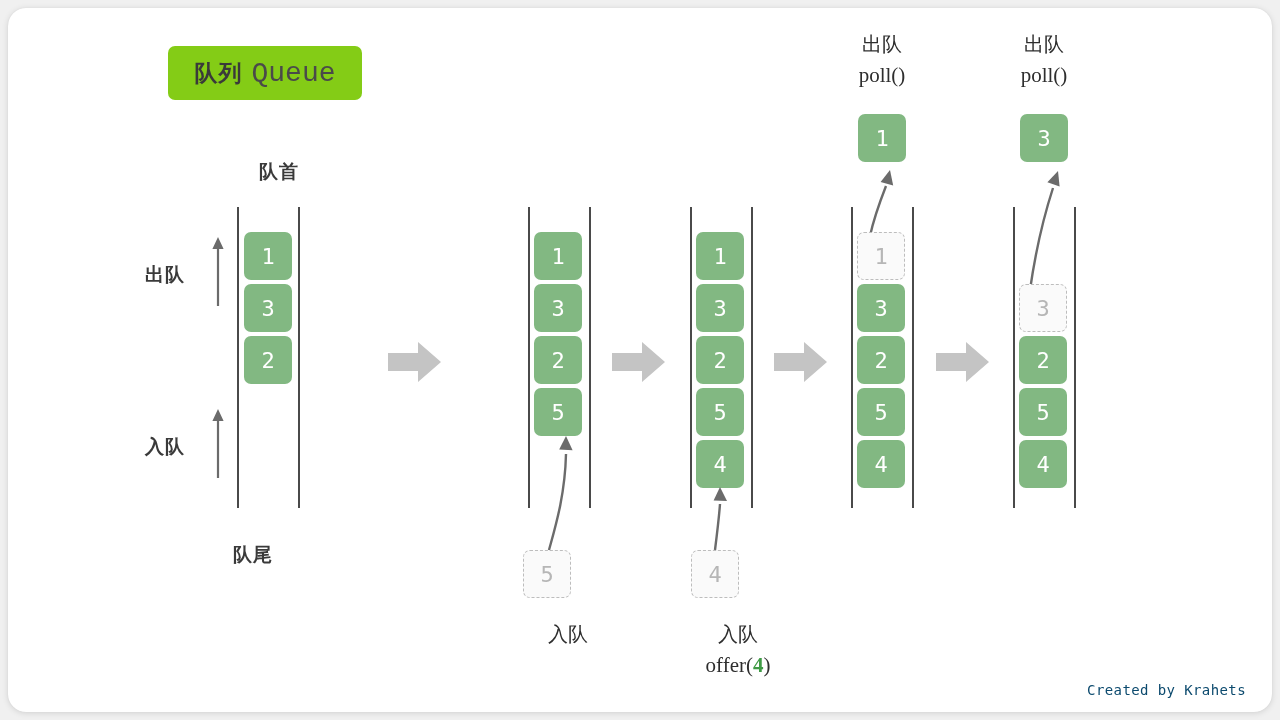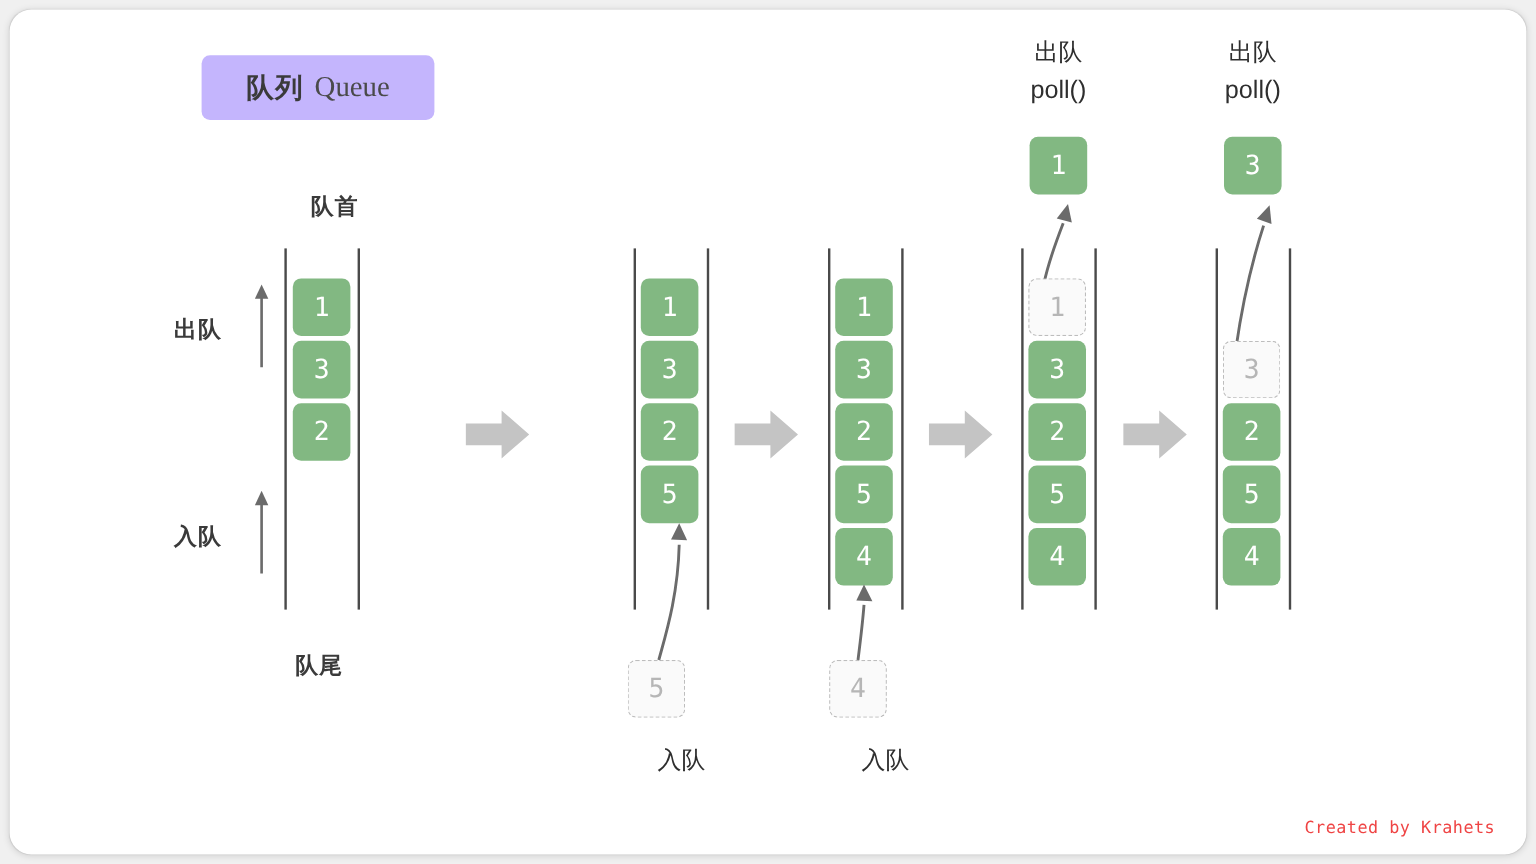--- a/index.html
+++ b/index.html
@@ -30,36 +30,36 @@
     top: -8px;
     width: 1280px;
     height: 720px;
   }
   .abs { position: absolute; }
 
   
   #title-badge {
     left: 168px; top: 46px;
     width: 194px; height: 54px;
-    background: #c4b5fd;
+    background: #84cc16;
     border-radius: 7px;
     display: flex;
     align-items: center;
     justify-content: center;
     gap: 9px;
   }
   #title-badge .cn {
     font-size: 23px;
     font-weight: bold;
     color: #3a3a3a;
     letter-spacing: 1px;
   }
   #title-badge .en {
-    font-family: Liberation Serif, serif;
-    font-size: 24px;
+    font-family: Liberation Mono, monospace;
+    font-size: 28px;
     color: #4a4a4a;
   }
 
   
   .endlabel {
     font-size: 19px;
     font-weight: bold;
     color: #3a3a3a;
     letter-spacing: 1px;
     white-space: nowrap;
@@ -109,49 +109,49 @@
   .caption {
     text-align: center;
     white-space: nowrap;
     line-height: 1.48;
   }
   .caption .cn {
     font-size: 20px;
     color: #2e2e2e;
   }
   .caption .code {
-    font-family: Liberation Sans, sans-serif;
+    font-family: Liberation Serif, serif;
     font-size: 21px;
     color: #2e2e2e;
   }
   .caption .code .num { color: #3f9b45; font-weight: bold; }
 
   
   #watermark {
     right: 34px; bottom: 22px;
     font-family: "DejaVu Sans Mono", "Liberation Mono", monospace;
     font-size: 14px;
-    color: #ef4444;
+    color: #0c4a6e;
     letter-spacing: 0.4px;
   }
   svg { display: block; }
 </style>
 </head>
 <body>
 
 <div id="card">
   <div id="stage">
 
     <div class="abs" id="title-badge">
       <span class="cn">队列</span>
       <span class="en">Queue</span>
     </div>
 
     <div class="abs endlabel" style="left:237px; top:159px; width:62px; text-align:right;">队首</div>
-    <div class="abs endlabel" style="left:235px; top:542px; width:62px; text-align:center;">队尾</div>
+    <div class="abs endlabel" style="left:222px; top:542px; width:62px; text-align:center;">队尾</div>
 
     <div class="abs sidelabel" style="left:145px; top:262px;">出队</div>
     <div class="abs" style="left:209px; top:236px;">
       <svg width="18" height="72" viewBox="0 0 18 72">
         <line x1="9" y1="70" x2="9" y2="10" stroke="#6b6b6b" stroke-width="2.2"></line>
         <polygon points="9,1 3.4,13 14.6,13" fill="#6b6b6b"></polygon>
       </svg>
     </div>
 
     <div class="abs sidelabel" style="left:145px; top:434px;">入队</div>
@@ -208,20 +208,21 @@
 
     <div class="abs cell ghost" style="left:691px; top:550px;">4</div>
     <div class="abs" style="left:703px; top:482px;">
       <svg width="40" height="70" viewBox="0 0 40 70">
         <path d="M12,68 C14,52 16,36 17,22" stroke="#6b6b6b" stroke-width="2.4" fill="none"></path>
         <polygon points="17,5 10.6,18.4 24,19" fill="#6b6b6b"></polygon>
       </svg>
     </div>
     <div class="abs caption" style="left:638px; top:620px; width:200px;">
       <div class="cn">入队</div>
+      <div class="code"><span>offer(</span><span class="num">4</span><span>)</span></div>
     </div>
 
     <div class="abs" style="left:774px; top:340px;">
       <svg width="54" height="44" viewBox="0 0 54 44">
         <polygon points="0,13 30,13 30,2 53,22 30,42 30,31 0,31" fill="#c4c4c4"></polygon>
       </svg>
     </div>
 
     <div class="abs caption" style="left:806px; top:30px; width:152px;">
       <div class="cn">出队</div>

